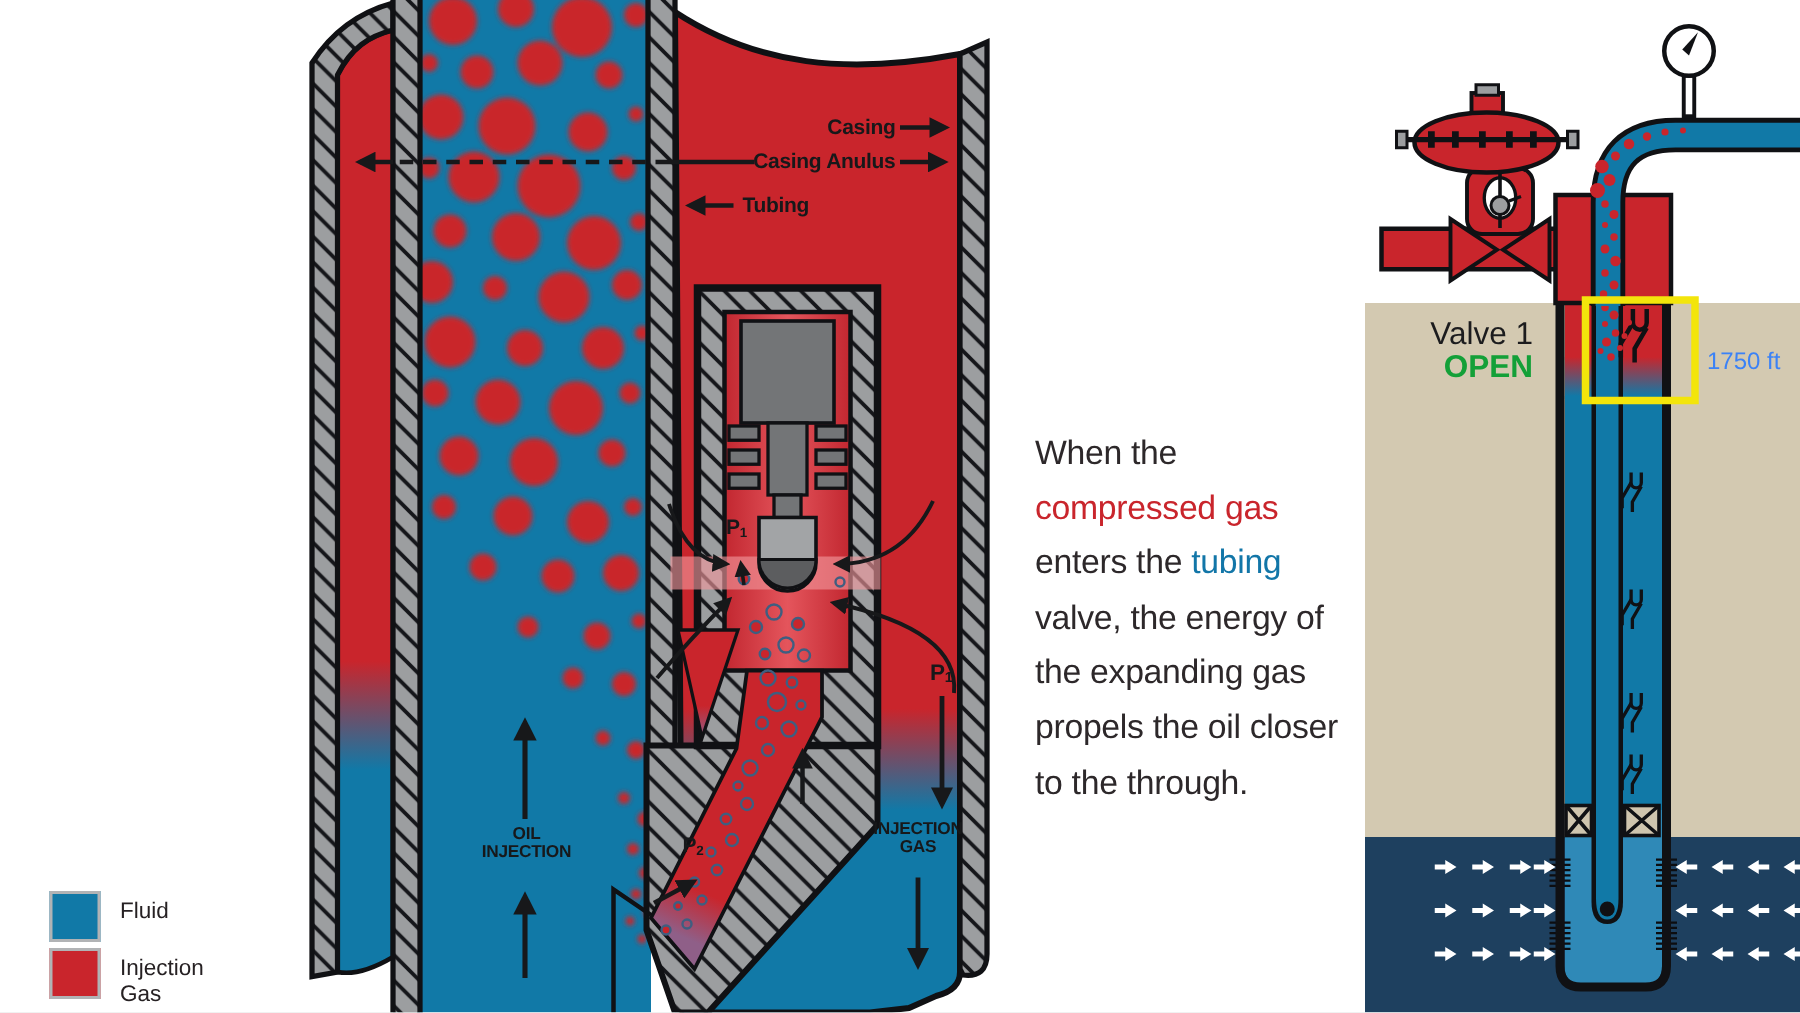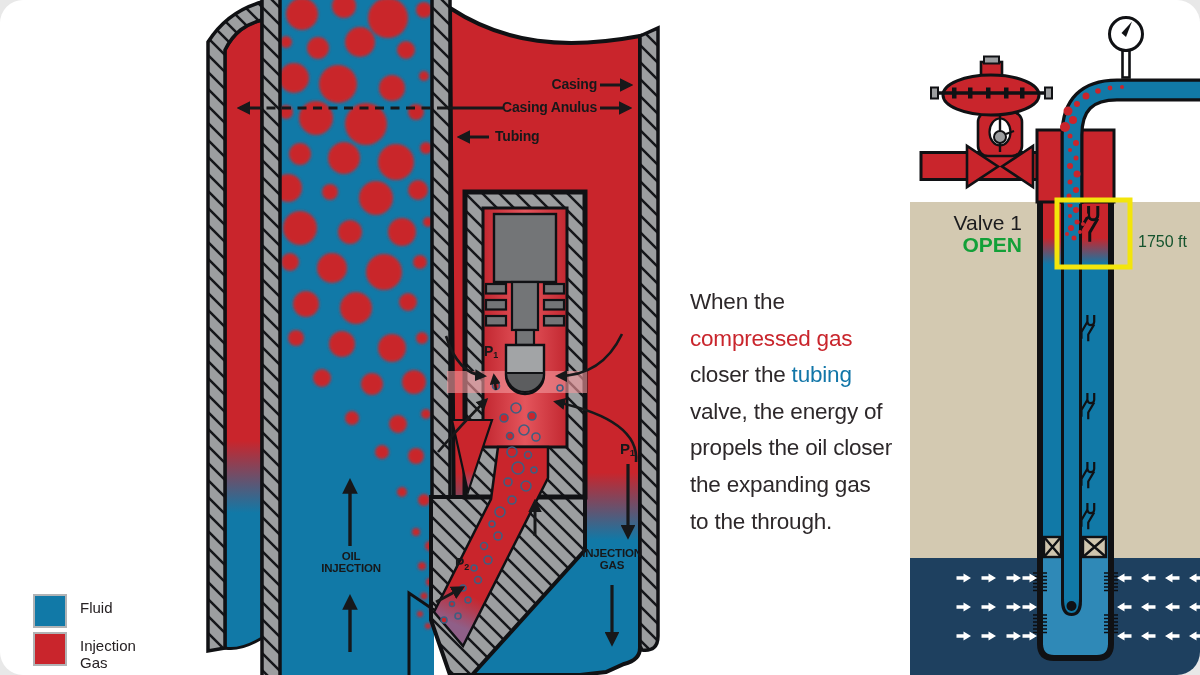--- a/index.html
+++ b/index.html
@@ -2,33 +2,33 @@
 <html style="--injection-gas-red: #c9252c; --fluid-blue: #1179a7; --steel-gray: #9c9ea0; --ground-tan: #d3c9b1; --reservoir-navy: #1e405f; --highlight-yellow: #f3e50b; --open-green: #13a038; --text-dark: #2d282a;"><head>
 <meta charset="utf-8">
 <style>
   :root{
     --injection-gas-red:#c9252c; --fluid-blue:#1179a7; --steel-gray:#9c9ea0;
     --ground-tan:#d3c9b1; --reservoir-navy:#1e405f; --highlight-yellow:#f3e50b;
     --open-green:#13a038; --text-dark:#2d282a;
   }
   html,body{margin:0;padding:0;background:#e8e8e8;}
   .stage{position:relative;width:1200px;height:675px;background:#ffffff;overflow:hidden;
-         font-family:"Liberation Sans",sans-serif;border-radius:23px;}
+         font-family:"Liberation Sans",sans-serif;}
   svg.bg{position:absolute;left:0;top:0;}
   .lbl{position:absolute;color:#17181a;font-weight:bold;letter-spacing:-0.2px;line-height:1.04;white-space:nowrap;}
   .lbl sub{font-size:64%;vertical-align:-18%;}
   .sz14{font-size:14px;} .sz15{font-size:15px;} .sz11{font-size:11.5px;text-align:center;}
   .rt{text-align:right;}
   .caption{position:absolute;left:678px;top:284px;font-size:22.5px;line-height:36.6px;
            color:var(--text-dark);letter-spacing:-0.2px;}
   .caption .ln{white-space:nowrap;margin-left:12px;}
   .seg.red{color:var(--injection-gas-red);} .seg.blue{color:#1276a8;} .seg.dark{color:var(--text-dark);}
   .v1{position:absolute;left:940px;top:212px;width:82px;text-align:right;font-size:21px;line-height:22px;color:#1c1c1e;}
   .v1 .status{color:var(--open-green);font-weight:bold;}
-  .depth{position:absolute;left:1138px;top:233px;font-size:16px;color:#14532d;}
+  .depth{position:absolute;left:1138px;top:233px;font-size:16px;color:#3b82f6;}
   .legend{position:absolute;left:0;top:0;}
   .sw{position:absolute;left:33px;width:34px;height:34px;border:2px solid #b1b3b5;box-sizing:border-box;}
   .sw.fluid{top:594px;background:var(--fluid-blue);}
   .sw.gas{top:632px;background:var(--injection-gas-red);}
   .lg-t{position:absolute;left:80px;font-size:15px;color:#262123;}
   .lg-t.t1{top:599px;} .lg-t.t2{top:637px;}
 </style>
 </head>
 <body>
 
@@ -412,24 +412,24 @@
   <div>INJECTION</div>
 </div>
 <div class="lbl sz11" style="left:566px;top:548px;width:92px;">
   <div>INJECTION</div>
   <div>GAS</div>
 </div>
 
 <div class="caption">
   <div class="ln"><span class="seg dark">When the</span></div>
   <div class="ln"><span class="seg red">compressed gas</span></div>
-  <div class="ln"><span class="seg dark">closer the </span><span class="seg blue">tubing</span></div>
+  <div class="ln"><span class="seg dark">enters the </span><span class="seg blue">tubing</span></div>
   <div class="ln"><span class="seg dark">valve, the energy of</span></div>
+  <div class="ln"><span class="seg dark">the expanding gas</span></div>
   <div class="ln"><span class="seg dark">propels the oil closer</span></div>
-  <div class="ln"><span class="seg dark">the expanding gas</span></div>
   <div class="ln"><span class="seg dark">to the through.</span></div>
 </div>
 
 <div class="v1">
   <div>Valve 1</div>
   <div class="status">OPEN</div>
 </div>
 <div class="depth">1750 ft</div>
 
 <div class="legend">

